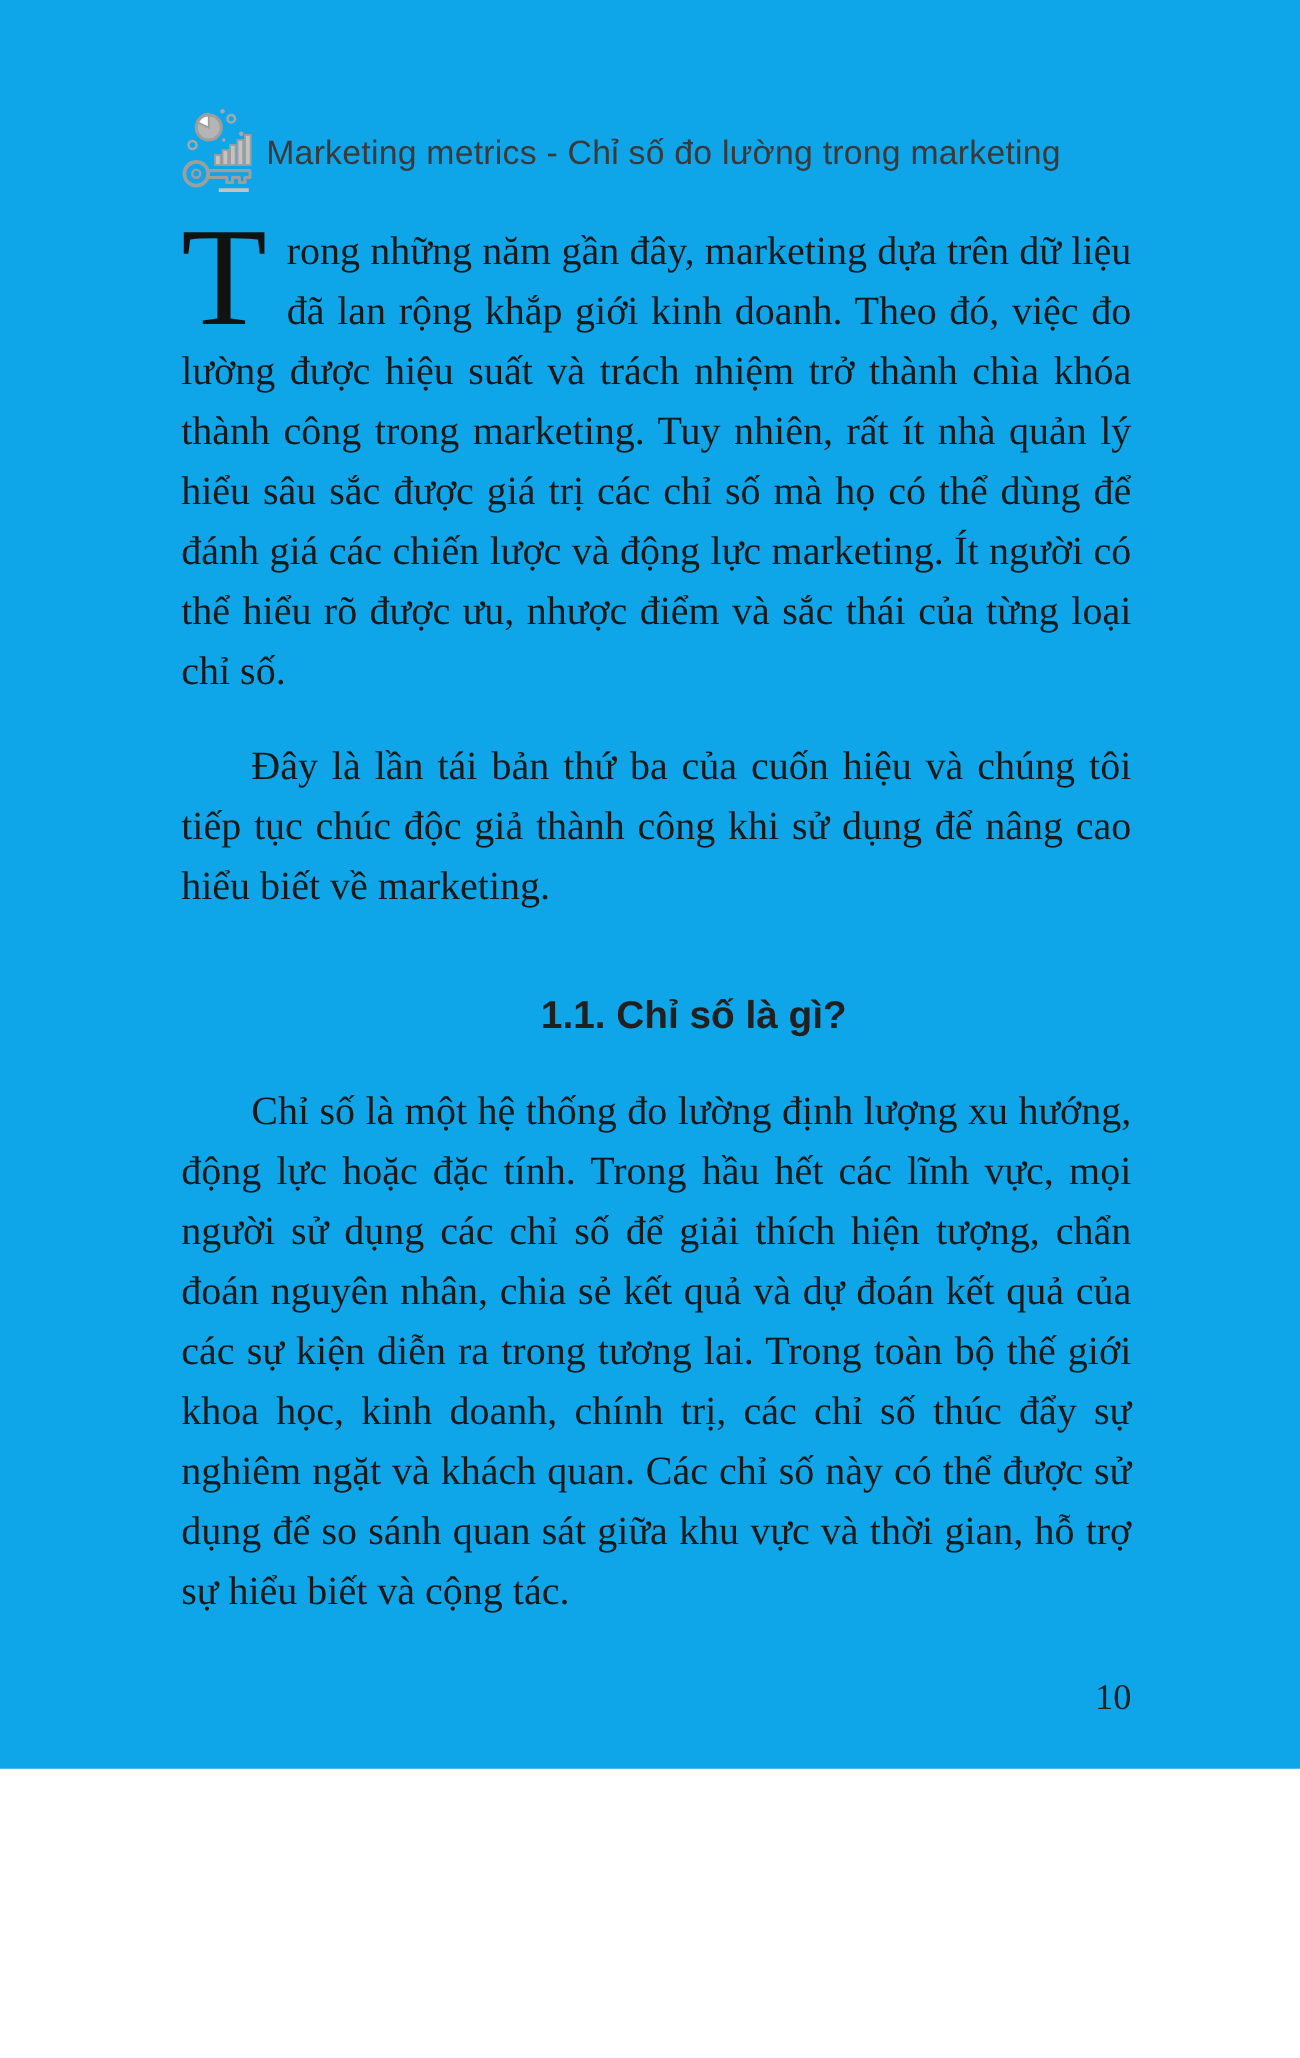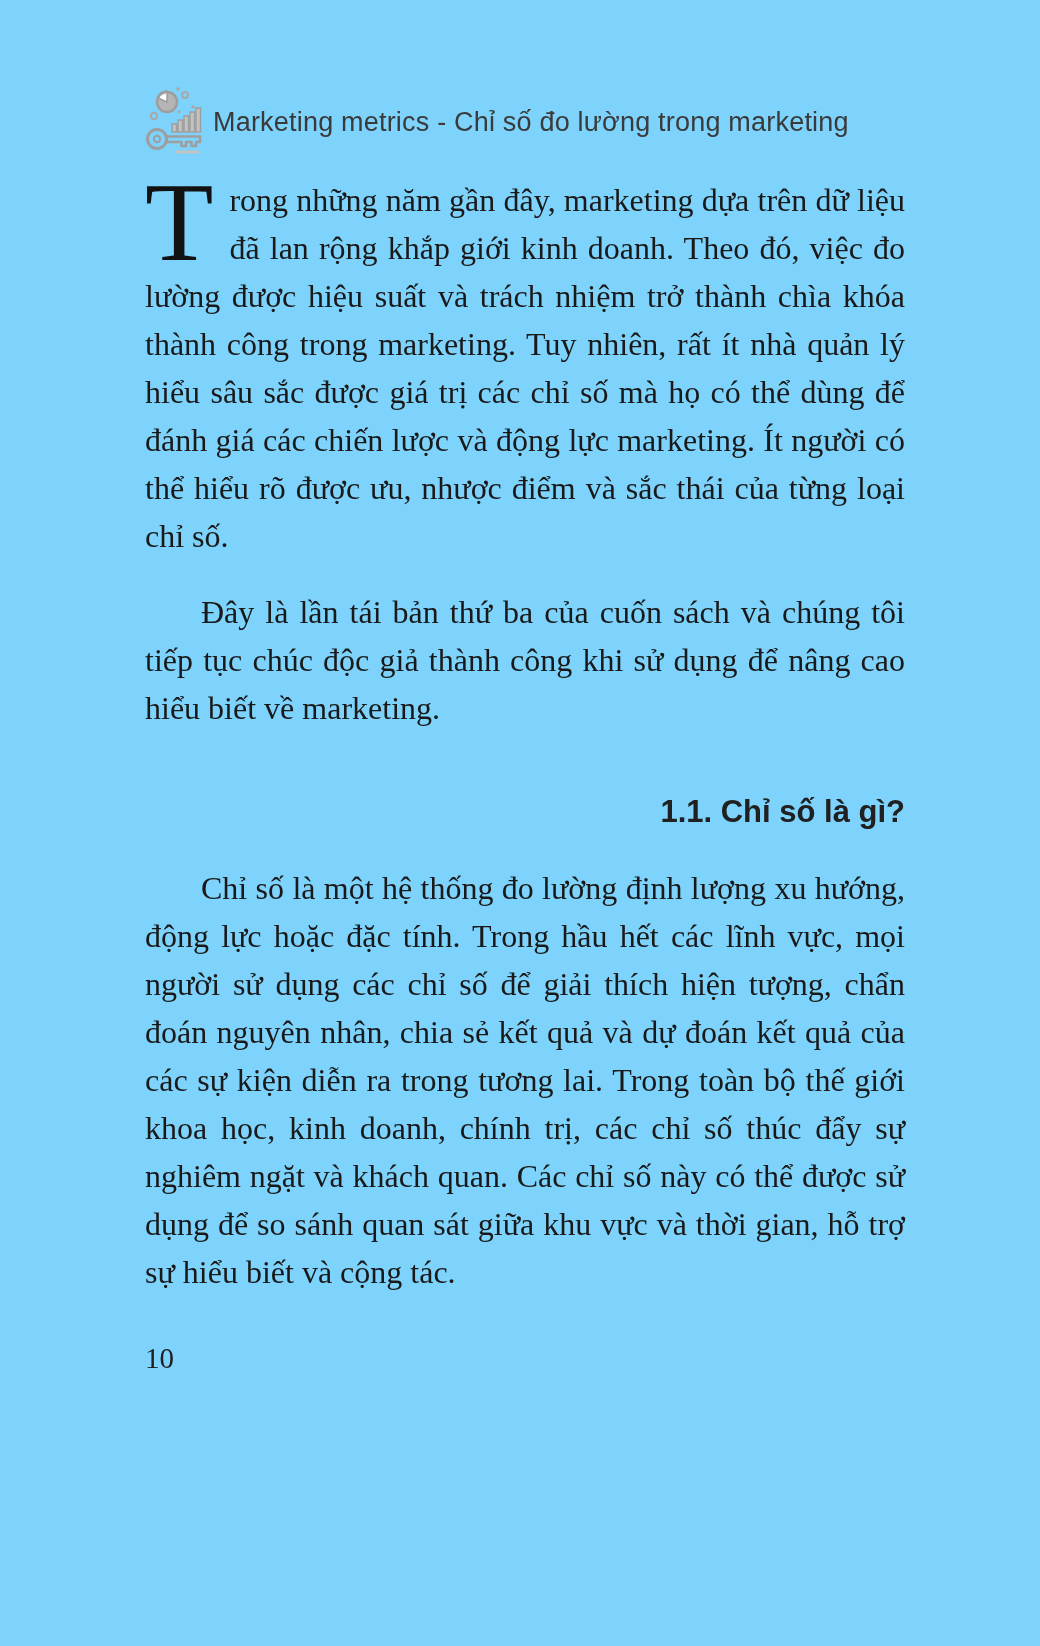--- a/index.html
+++ b/index.html
@@ -9,23 +9,23 @@
   }
   body {
     width: 1040px;
     height: 1646px;
     overflow: hidden;
     font-family: "Liberation Serif", serif;
   }
   .page {
     box-sizing: border-box;
     width: 1040px;
-    height: 1646px;
+    height: 1415px;
     padding: 86px 135px 0 145px;
-    background: #7dd3fc;
+    background: #0ea5e9;
   }
 
   
   .running-header {
     display: flex;
     align-items: center;
     gap: 10px;
     height: 72px;
     margin-bottom: 18px;
   }
@@ -63,28 +63,28 @@
     color: #121212;
     font-family: "Liberation Serif", serif;
   }
 
   .section-heading {
     font-family: "Liberation Sans", sans-serif;
     font-weight: bold;
     font-size: 31px;
     color: #202020;
     margin: 56px 0 0 60px;
-    text-align: right;
+    text-align: center;
   }
   .para-after-heading { }
 
   
   .page-number {
     margin-top: 46px;
-    text-align: left;
+    text-align: right;
     font-size: 29px;
     color: #202020;
     font-family: "Liberation Serif", serif;
   }
 </style>
 </head>
 <body>
 
 <div class="page">
 
@@ -114,21 +114,21 @@
         <path d="M30 66 H54" stroke="#c3c3c3" stroke-width="3"></path>
       </svg>
     </span>
     <span class="header-title">Marketing metrics - Chỉ số đo lường trong marketing</span>
   </div>
 
   <div class="body-text">
 
     <p class="para para-first"><span class="drop-cap">T</span><span>rong những năm gần đây, marketing dựa trên dữ liệu đã lan rộng khắp giới kinh doanh. Theo đó, việc đo lường được hiệu suất và trách nhiệm trở thành chìa khóa thành công trong marketing. Tuy nhiên, rất ít nhà quản lý hiểu sâu sắc được giá trị các chỉ số mà họ có thể dùng để đánh giá các chiến lược và động lực marketing. Ít người có thể hiểu rõ được ưu, nhược điểm và sắc thái của từng loại chỉ số.</span></p>
 
-    <p class="para indent">Đây là lần tái bản thứ ba của cuốn sách và chúng tôi tiếp tục chúc độc giả thành công khi sử dụng để nâng cao hiểu biết về marketing.</p>
+    <p class="para indent">Đây là lần tái bản thứ ba của cuốn hiệu và chúng tôi tiếp tục chúc độc giả thành công khi sử dụng để nâng cao hiểu biết về marketing.</p>
 
     <h2 class="section-heading">1.1. Chỉ số là gì?</h2>
 
     <p class="para indent para-after-heading">Chỉ số là một hệ thống đo lường định lượng xu hướng, động lực hoặc đặc tính. Trong hầu hết các lĩnh vực, mọi người sử dụng các chỉ số để giải thích hiện tượng, chẩn đoán nguyên nhân, chia sẻ kết quả và dự đoán kết quả của các sự kiện diễn ra trong tương lai. Trong toàn bộ thế giới khoa học, kinh doanh, chính trị, các chỉ số thúc đẩy sự nghiêm ngặt và khách quan. Các chỉ số này có thể được sử dụng để so sánh quan sát giữa khu vực và thời gian, hỗ trợ sự hiểu biết và cộng tác.</p>
 
   </div>
 
   <div class="page-number">10</div>
 
 </div>

